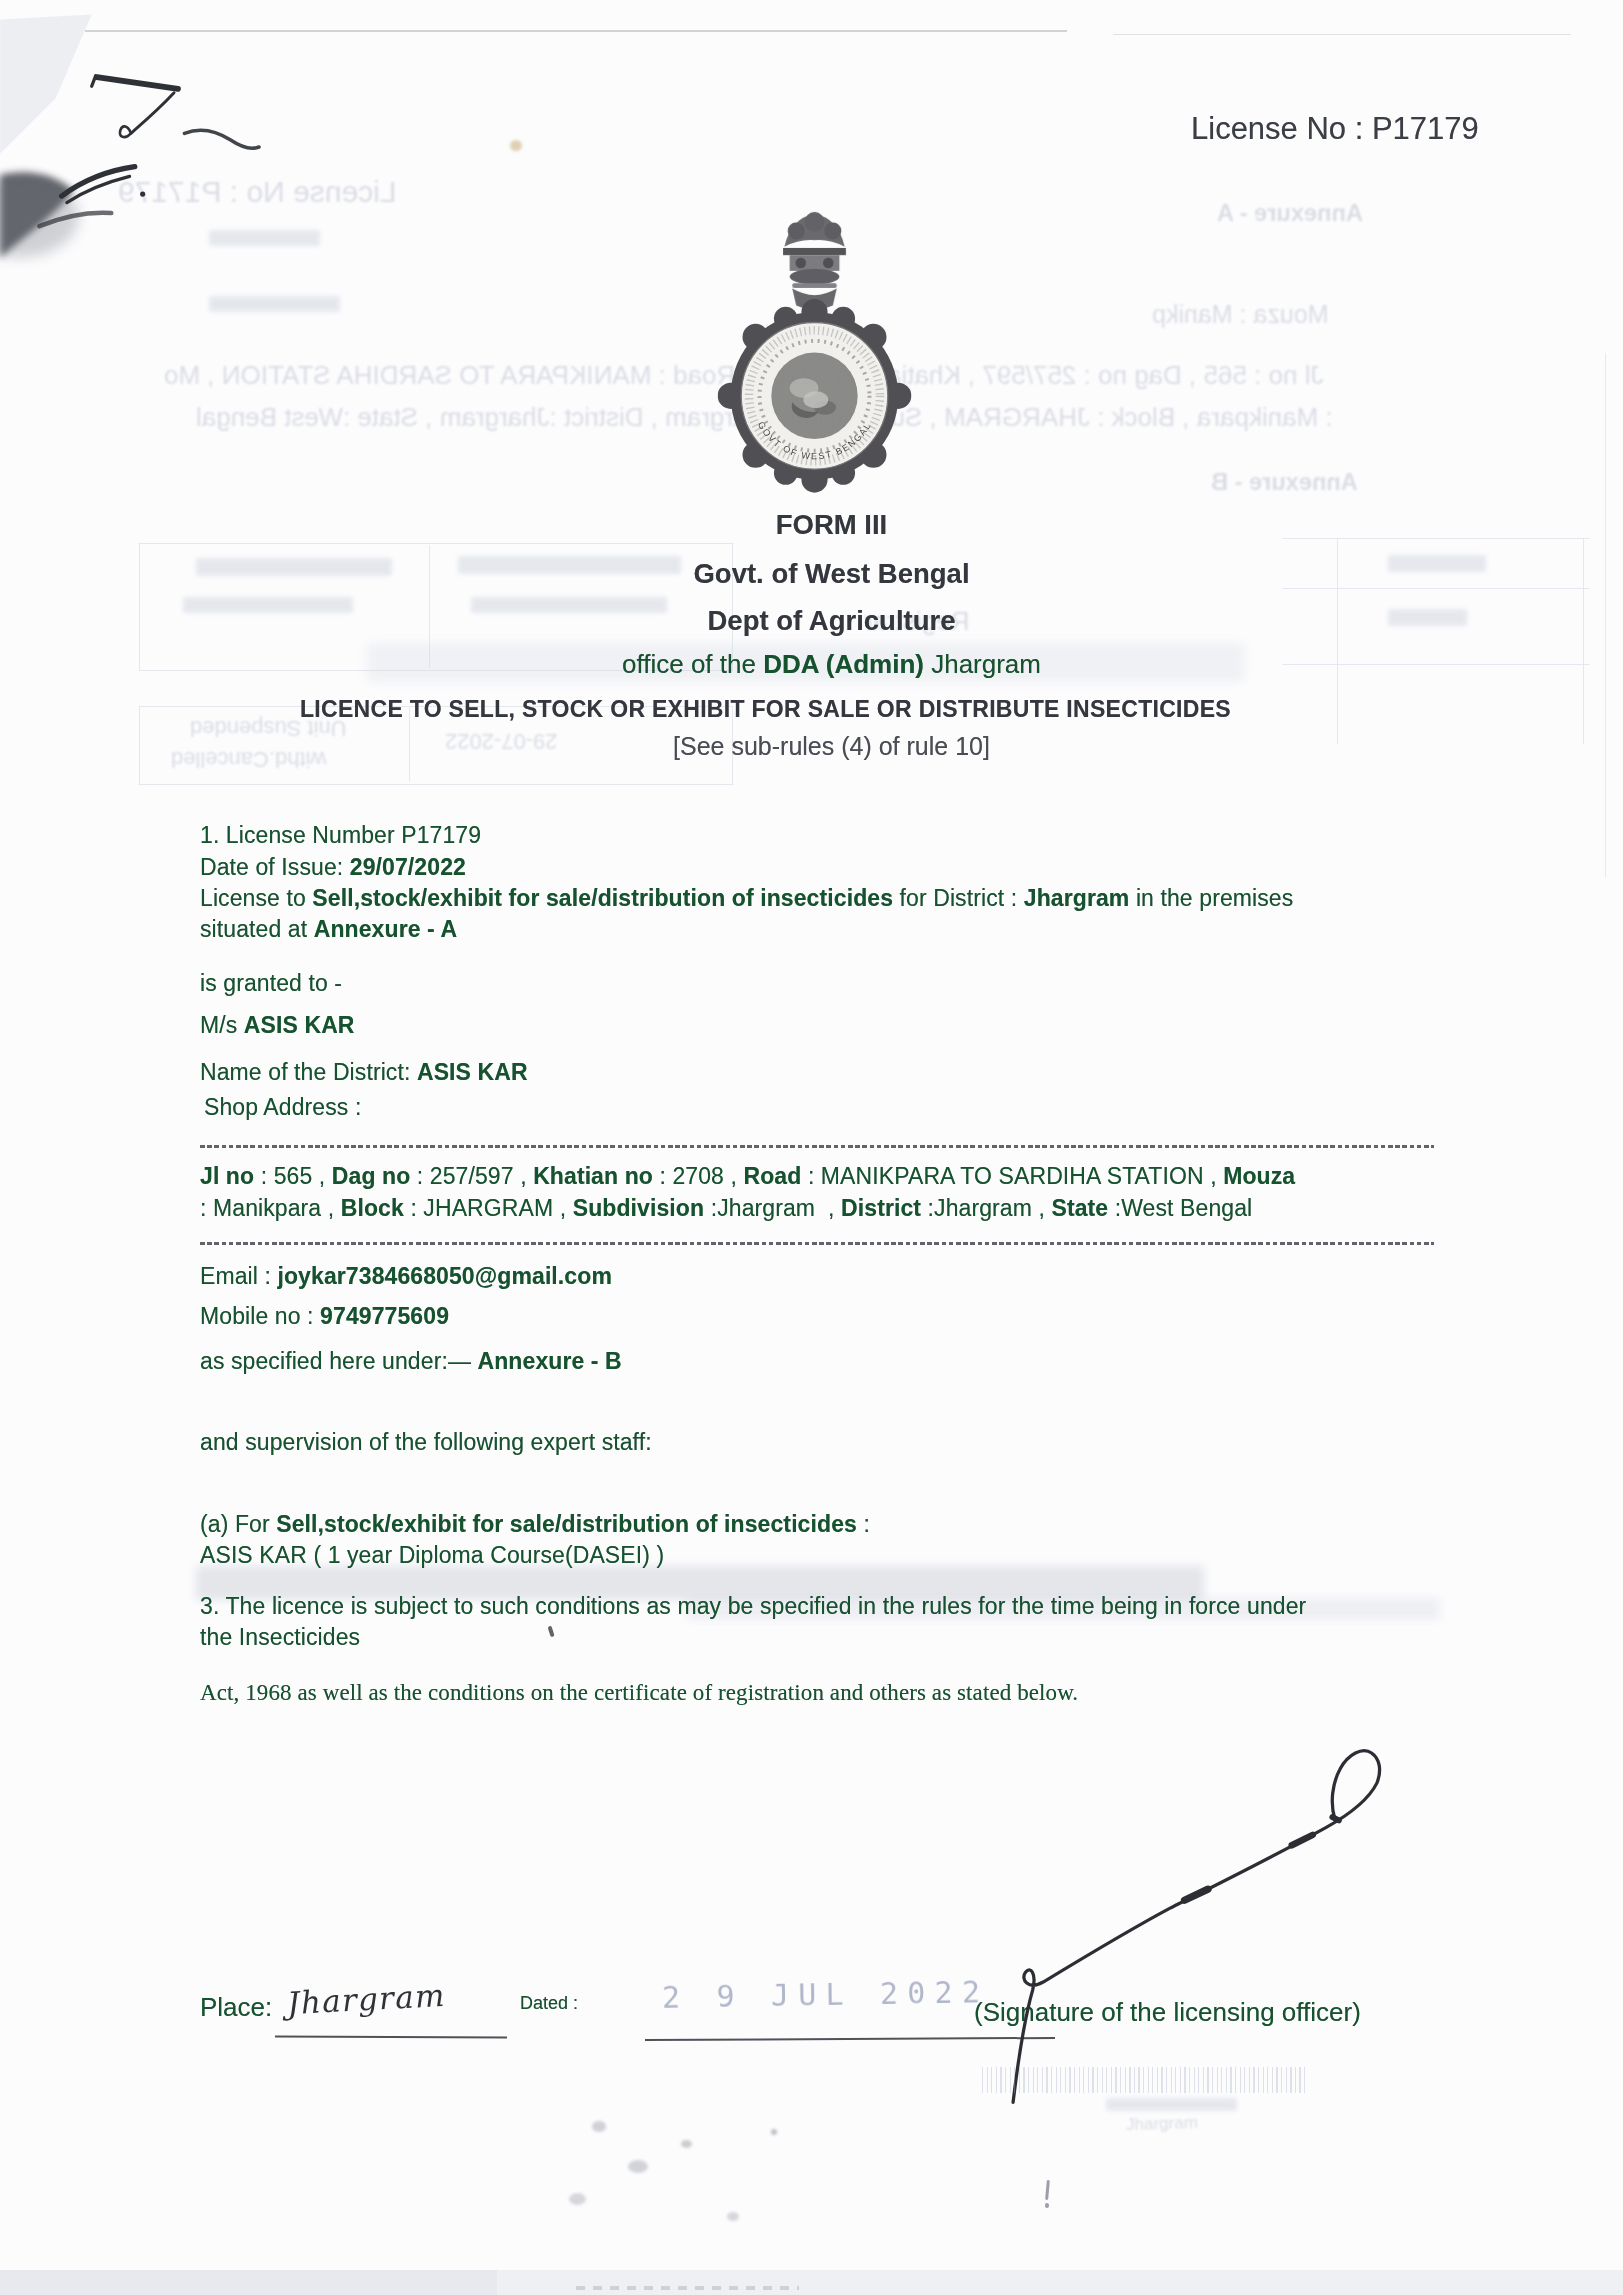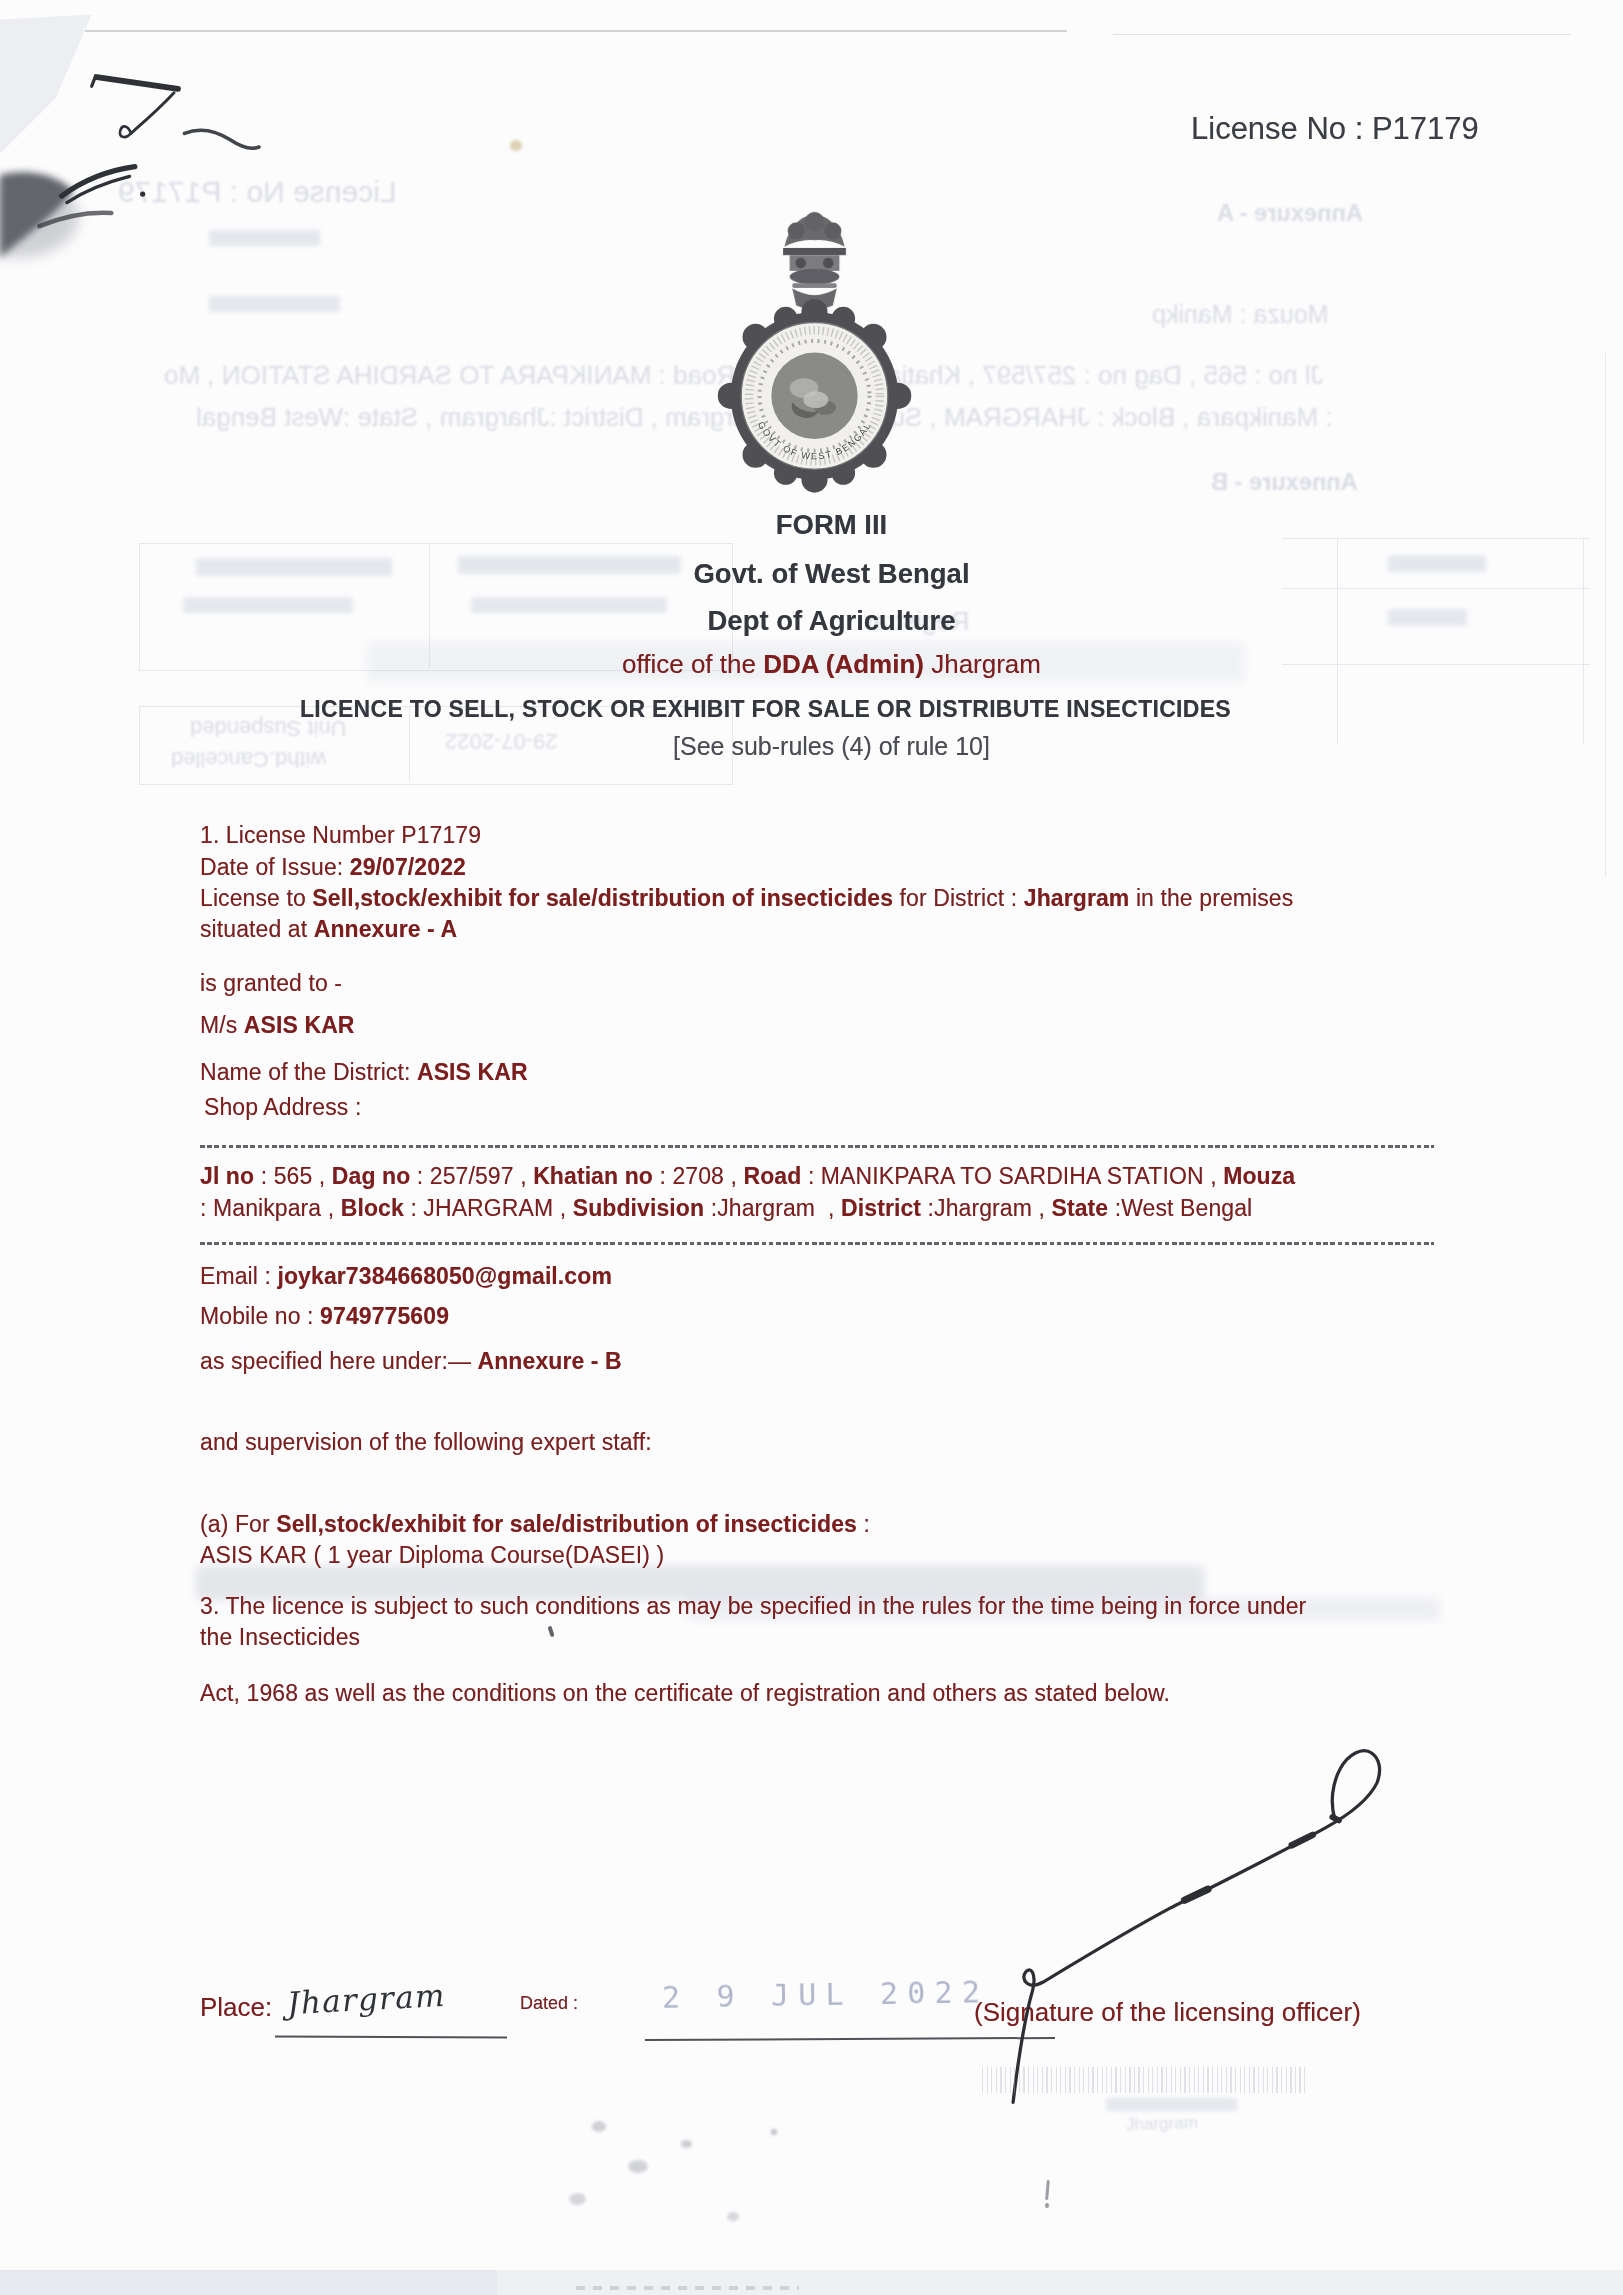--- a/index.html
+++ b/index.html
@@ -1,20 +1,20 @@
 <!DOCTYPE html>
 <html style="font-size:10.5px"><head>
 <meta charset="utf-8">
 <title>Scanned License Document</title>
 <style>
   html,body{margin:0;padding:0;background:#e8e8ea;}
   #page{position:relative;width:1624px;height:2295px;background:#fcfcfd;overflow:hidden;
         font-family:"Liberation Sans",sans-serif;}
   .abs{position:absolute;}
-  .t{font-family:"Liberation Sans",sans-serif;color:#7f1d1d;white-space:pre;line-height:1.15;
+  .t{font-family:"Liberation Sans",sans-serif;color:#14532d;white-space:pre;line-height:1.15;
      text-shadow:0 0 0.5px rgba(62,65,71,.5);}
   .body-line{font-size:23px;letter-spacing:0.1px;}
   .hdr{font-weight:700;color:#34373d;}
   .center{text-align:center;}
   .ghost{color:#d6d9e1;opacity:.9;filter:blur(0.8px);white-space:pre;
          font-family:"Liberation Sans",sans-serif;}
   .mirror{transform:scaleX(-1);}
   .flip{transform:rotate(180deg);}
   .dashline{height:2.6px;opacity:.92;
     background:repeating-linear-gradient(90deg,#53565c 0 4.6px,transparent 4.6px 7.2px);}
@@ -169,21 +169,21 @@
   <div class="abs t body-line" style="left:200px;top:1303px;"><span>Mobile no : </span><span style="font-weight: 700;">9749775609</span></div>
   <div class="abs t body-line" style="left:200px;top:1348px;"><span>as specified here under:— </span><span style="font-weight: 700;">Annexure - B</span></div>
 
   <div class="abs t body-line" style="left:200px;top:1429px;"><span>and supervision of the following expert staff:</span></div>
   <div class="abs t body-line" style="left:200px;top:1511px;"><span>(a) For </span><span style="font-weight: 700;">Sell,stock/exhibit for sale/distribution of insecticides</span><span> :</span></div>
   <div class="abs t body-line" style="left:200px;top:1542px;"><span>ASIS KAR ( 1 year Diploma Course(DASEI) )</span></div>
 
   <div class="abs t body-line" style="left:200px;top:1593px;"><span>3. The licence is subject to such conditions as may be specified in the rules for the time being in force under</span></div>
   <div class="abs t body-line" style="left:200px;top:1624px;"><span>the Insecticides</span></div>
   <div class="abs" style="left:549px;top:1626px;width:3.9px;height:10.5px;background:#45484e;border-radius:2px;transform:rotate(-18deg);opacity:.85;"></div>
-  <div class="abs t body-line" style="left:200px;top:1680px;"><span>Act, 1968 as well as the conditions on the certificate of registration and others as stated below.</span></div>
+  <div class="abs t body-line" style="left:200px;top:1680px;font-family:Liberation Serif, serif;"><span>Act, 1968 as well as the conditions on the certificate of registration and others as stated below.</span></div>
 
   <div class="abs t" style="left:200px;top:1993px;font-size:26px;">Place:</div>
   <div class="abs handwrite" style="left:287px;top:1981px;font-size:31px;letter-spacing:1.3px;transform:rotate(-3deg);">Jhargram</div>
   <div class="abs underline" style="left:275px;top:2036px;width:232px;transform:rotate(.3deg);"></div>
 
   <div class="abs t" style="left:520px;top:1993px;font-size:18px;">Dated :</div>
   <div class="abs stamp" style="left:662px;top:1977px;font-size:30px;transform:rotate(-1deg);">2 9 JUL 2022</div>
   <div class="abs underline" style="left:645px;top:2038px;width:410px;transform:rotate(-.3deg);"></div>
 
   <div class="abs t" style="left:974px;top:1998px;font-size:26px;">(Signature of the licensing officer)</div>

